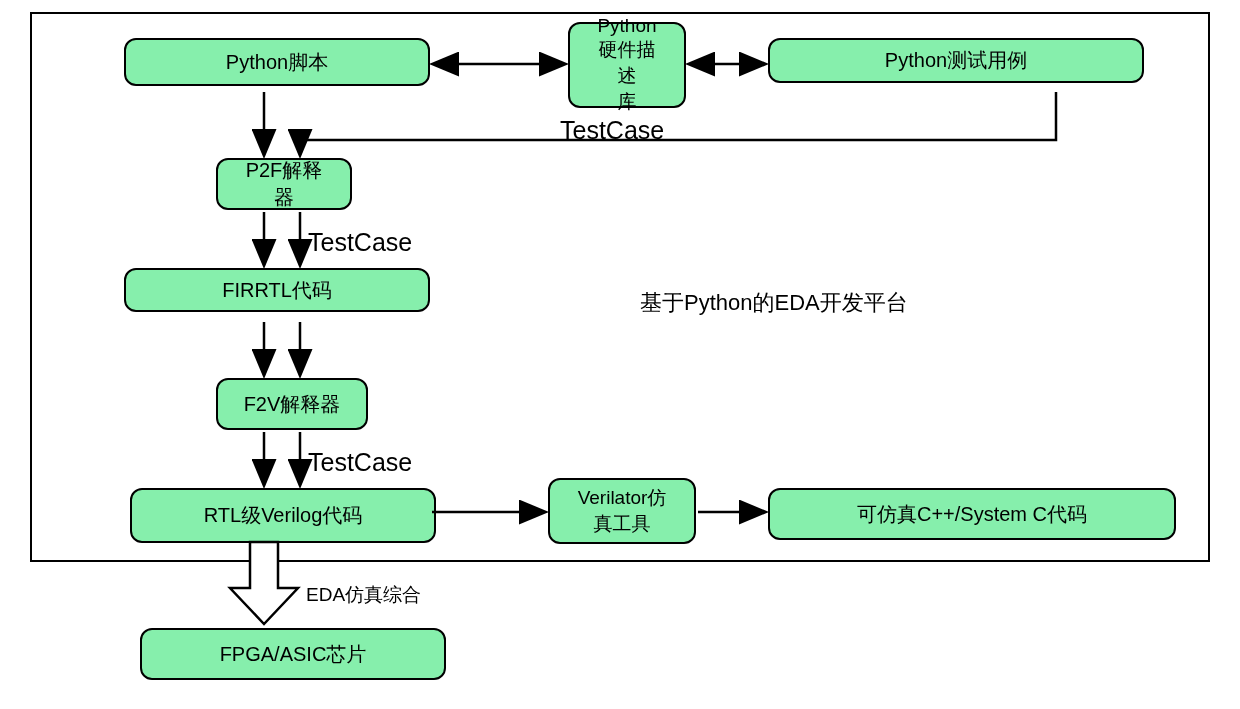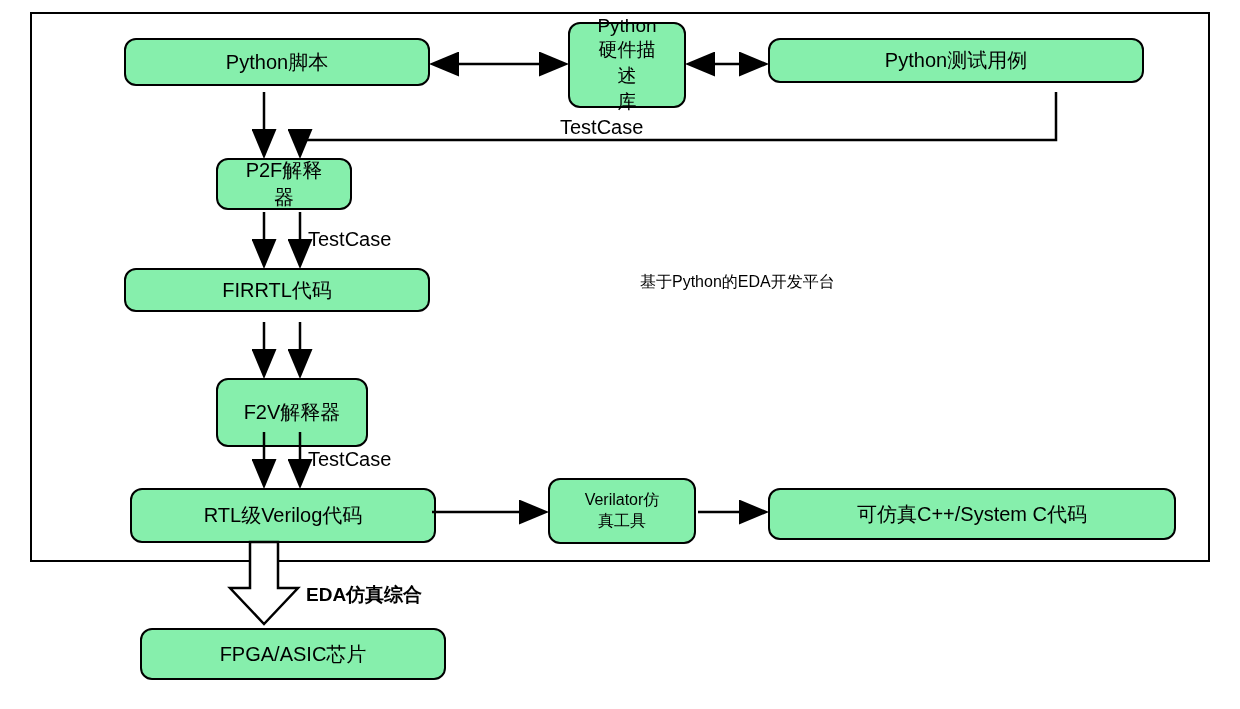--- a/index.html
+++ b/index.html
@@ -1,45 +1,45 @@
 <!DOCTYPE html>
 <html><head>
 <meta charset="utf-8">
 <style>
 *{box-sizing:border-box;margin:0;padding:0}
 body{font-family:"Microsoft YaHei",sans-serif;background:#fff;width:1240px;height:709px;position:relative}
 .box{position:absolute;border:2px solid #000;border-radius:12px;display:flex;align-items:center;justify-content:center;text-align:center;background:#86efac;font-size:20px;padding:20px}
 .frame{position:absolute;border:2px solid #000;background:transparent}
-.lbl{position:absolute;font-size:20px}
-.bold{font-weight:bold}
+.lbl{position:absolute;font-size:25px}
+.bold{font-weight:normal}
 svg{position:absolute;top:0;left:0;pointer-events:none}
 </style>
 </head>
 <body>
 
 <div class="frame" style="left:30px;top:12px;width:1180px;height:550px"></div>
 
 <div class="box" style="left:124px;top:38px;width:306px;height:48px">Python脚本</div>
 <div class="box" style="left:568px;top:22px;width:118px;height:86px;white-space:pre-line;font-size:19px">Python
 硬件描述
 库</div>
 <div class="box" style="left:768px;top:38px;width:376px;height:45px">Python测试用例</div>
 
 <div class="box" style="left:216px;top:158px;width:136px;height:52px">P2F解释器</div>
 <div class="box" style="left:124px;top:268px;width:306px;height:34px">FIRRTL代码</div>
-<div class="box" style="left:216px;top:378px;width:152px;height:69px">F2V解释器</div>
+<div class="box" style="left:216px;top:378px;width:152px;height:52px">F2V解释器</div>
 <div class="box" style="left:130px;top:488px;width:306px;height:55px">RTL级Verilog代码</div>
 
-<div class="box" style="left:548px;top:478px;width:148px;height:66px;white-space:pre-line;font-size:16px">Verilator仿
+<div class="box" style="left:548px;top:478px;width:148px;height:66px;white-space:pre-line;font-size:19px">Verilator仿
 真工具</div>
 <div class="box" style="left:768px;top:488px;width:408px;height:52px">可仿真C++/System C代码</div>
 
 <div class="box" style="left:140px;top:628px;width:306px;height:52px">FPGA/ASIC芯片</div>
 
-<div class="lbl" style="left:640px;top:272px;font-size:16px">基于Python的EDA开发平台</div>
+<div class="lbl" style="left:640px;top:288px;font-size:22px">基于Python的EDA开发平台</div>
 <div class="lbl" style="left:560px;top:116px">TestCase</div>
 <div class="lbl" style="left:308px;top:228px">TestCase</div>
 <div class="lbl" style="left:308px;top:448px">TestCase</div>
 <div class="lbl bold" style="left:306px;top:582px;font-size:19px">EDA仿真综合</div>
 
 <svg width="1240" height="709">
 <defs>
 <marker id="ah" markerWidth="12" markerHeight="10" refX="10" refY="5" orient="auto">
         <path d="M0,0 L12,5 L0,10 Z" fill="#000"></path>
       </marker>

